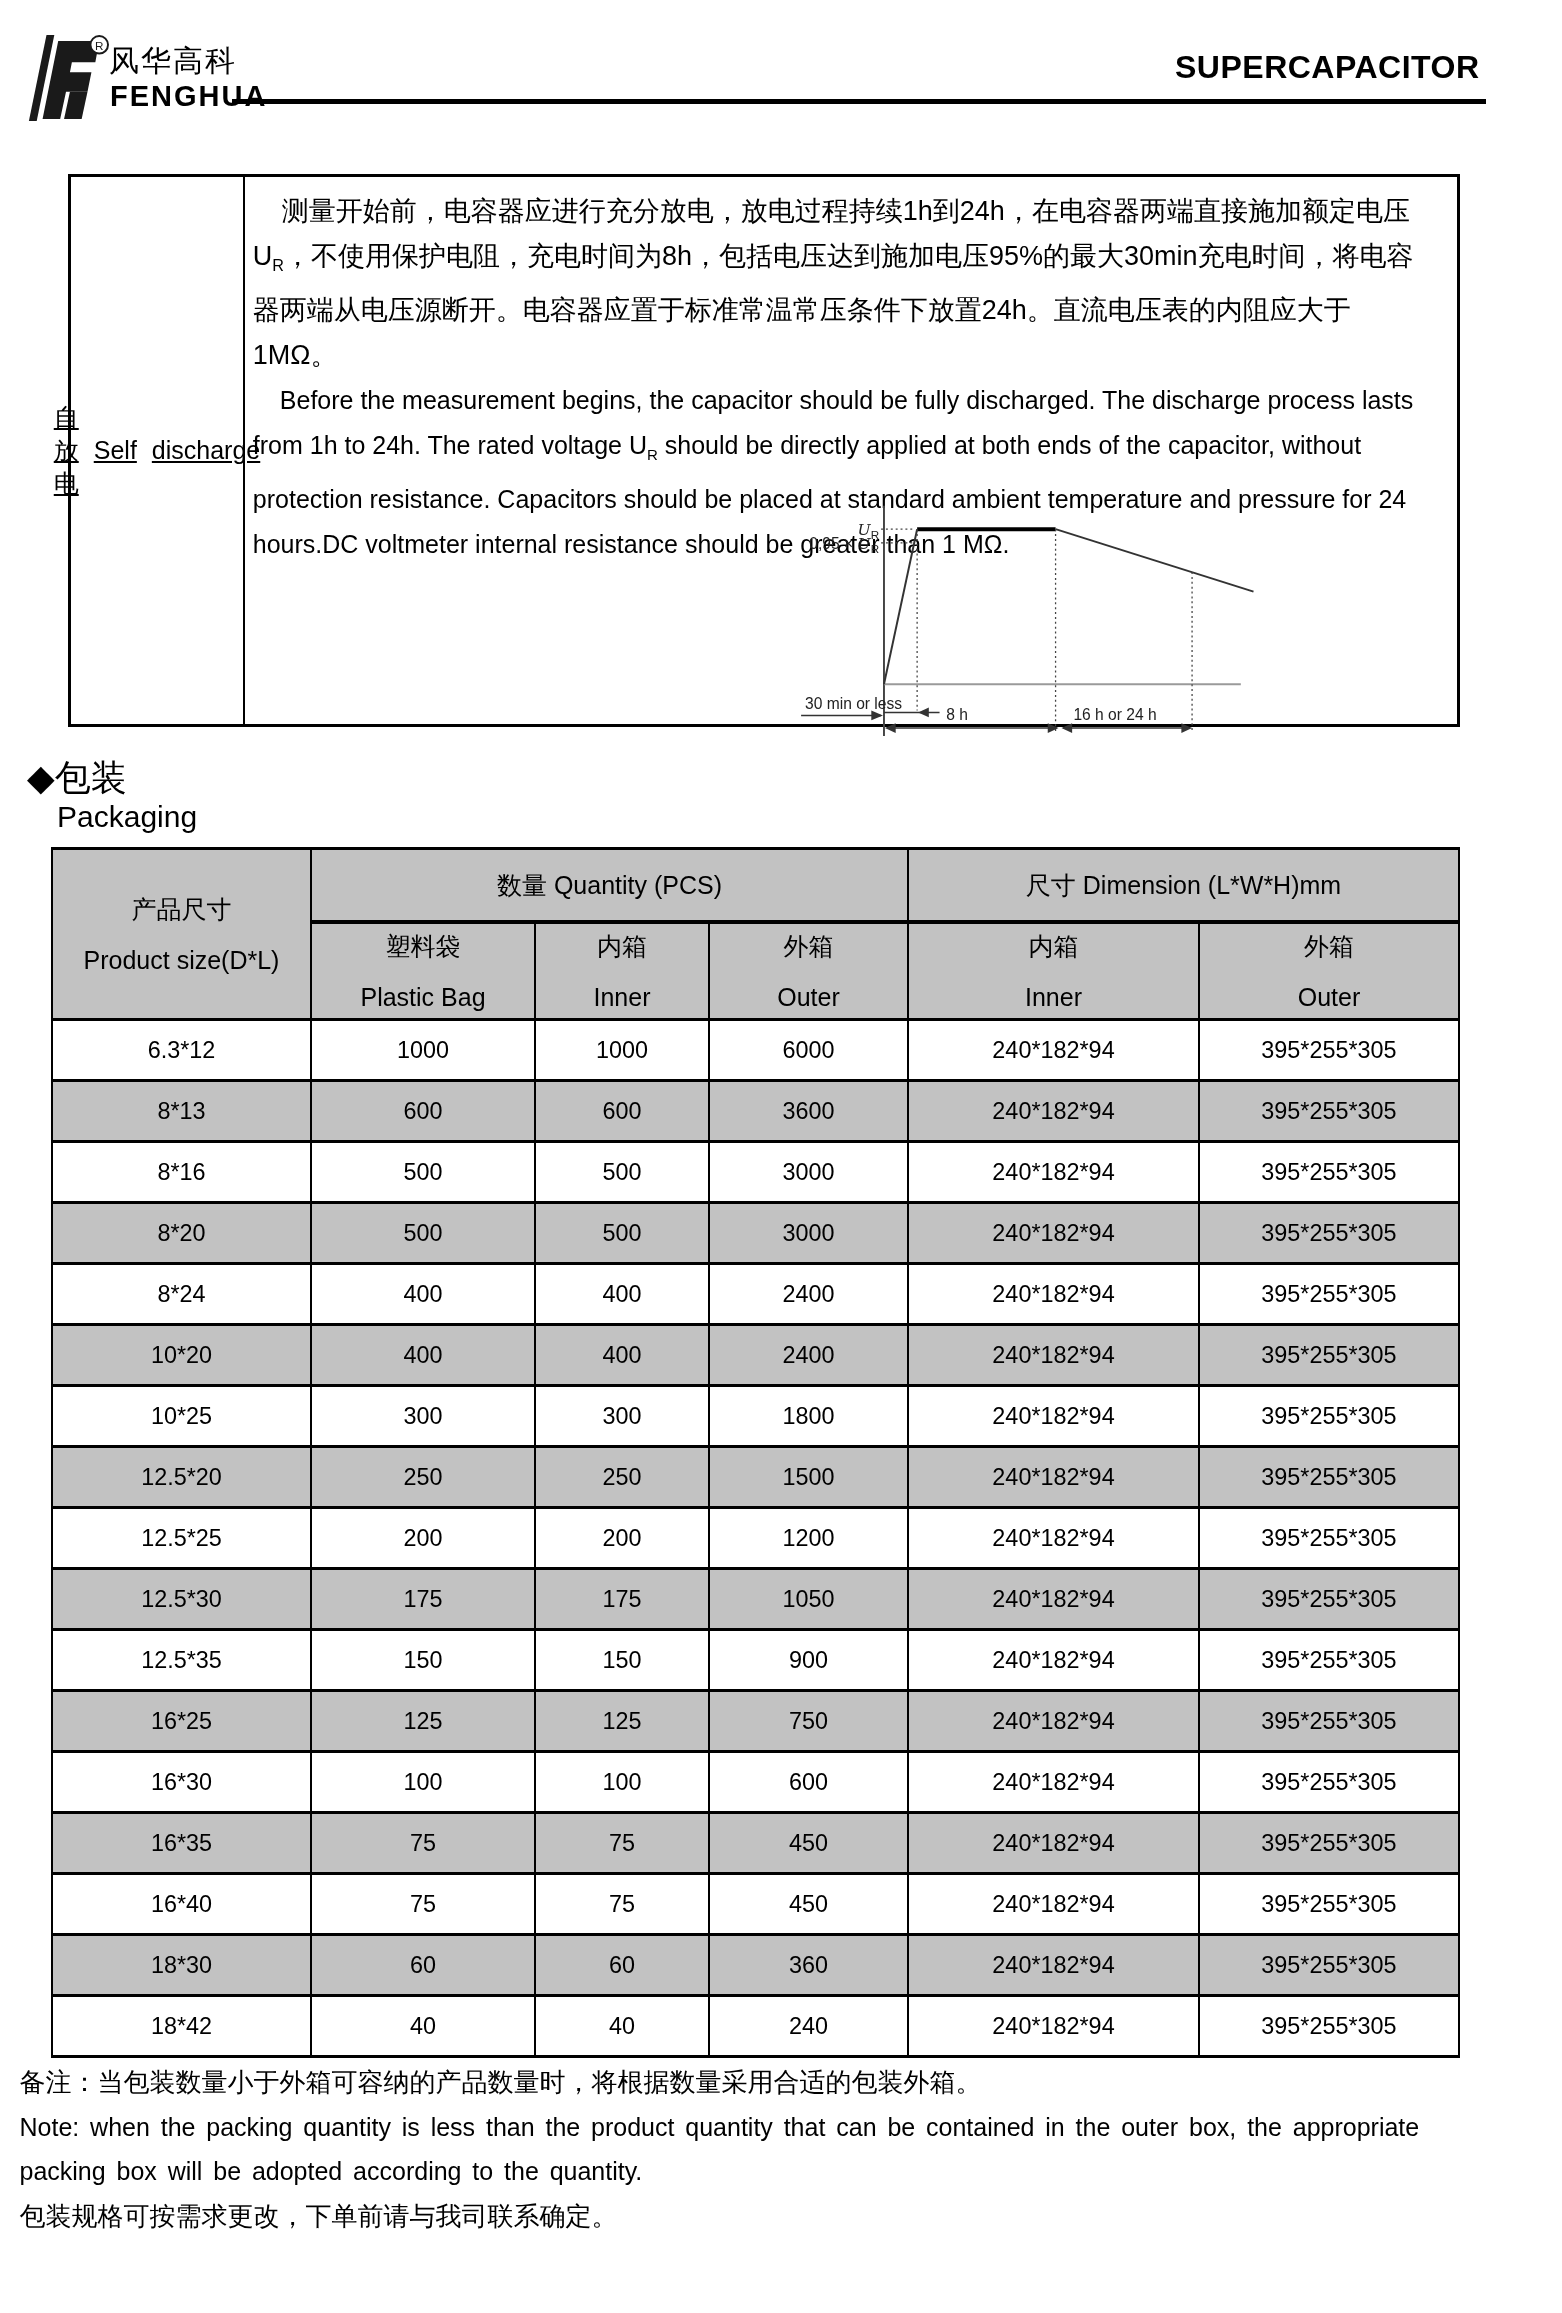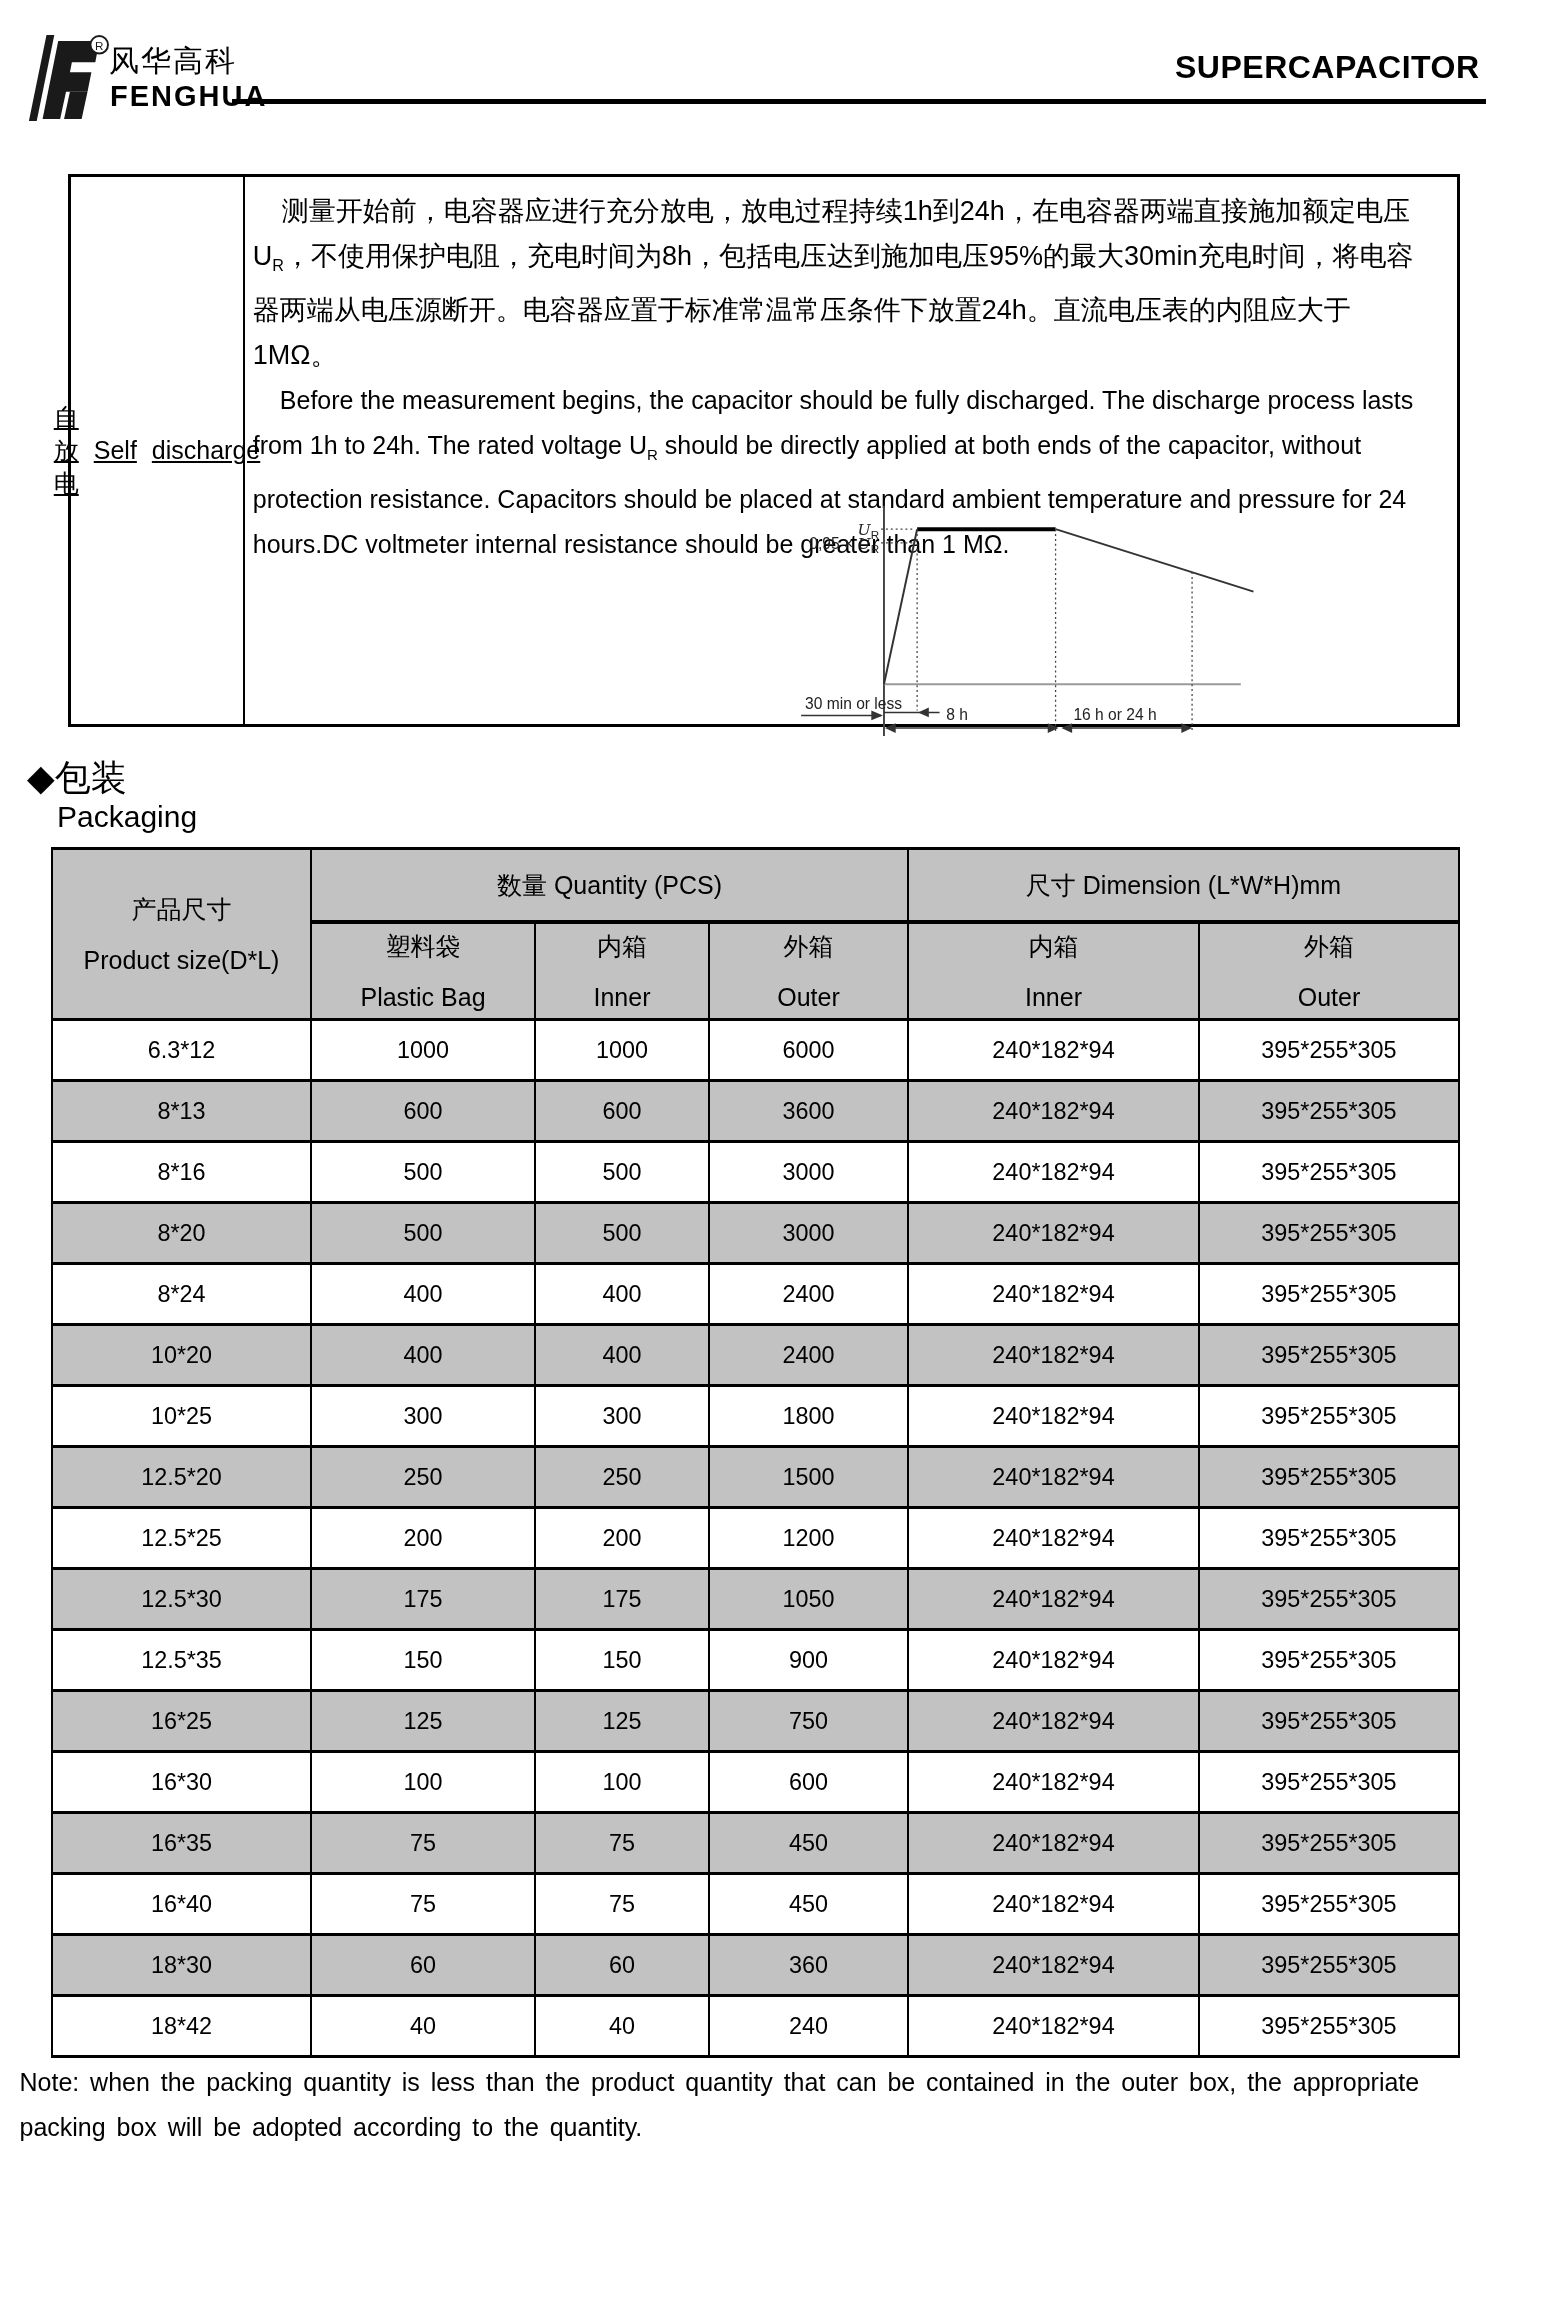--- a/index.html
+++ b/index.html
@@ -308,18 +308,20 @@
           <td>40</td>
           <td>40</td>
           <td>240</td>
           <td>240*182*94</td>
           <td>395*255*305</td>
         </tr>
       </tbody>
   </table>
 
   <div class="notes">
+    <div class="note-line note-cn">备注：当包装数量小于外箱可容纳的产品数量时，将根据数量采用合适的包装外箱。</div>
     <div class="note-line note-en">Note: when the packing quantity is less than the product quantity that can be contained in the outer box, the appropriate</div>
     <div class="note-line note-en">packing box will be adopted according to the quantity.</div>
+    <div class="note-line note-cn">包装规格可按需求更改，下单前请与我司联系确定。</div>
   </div>
 
 </div>
 
 
 </body></html>

